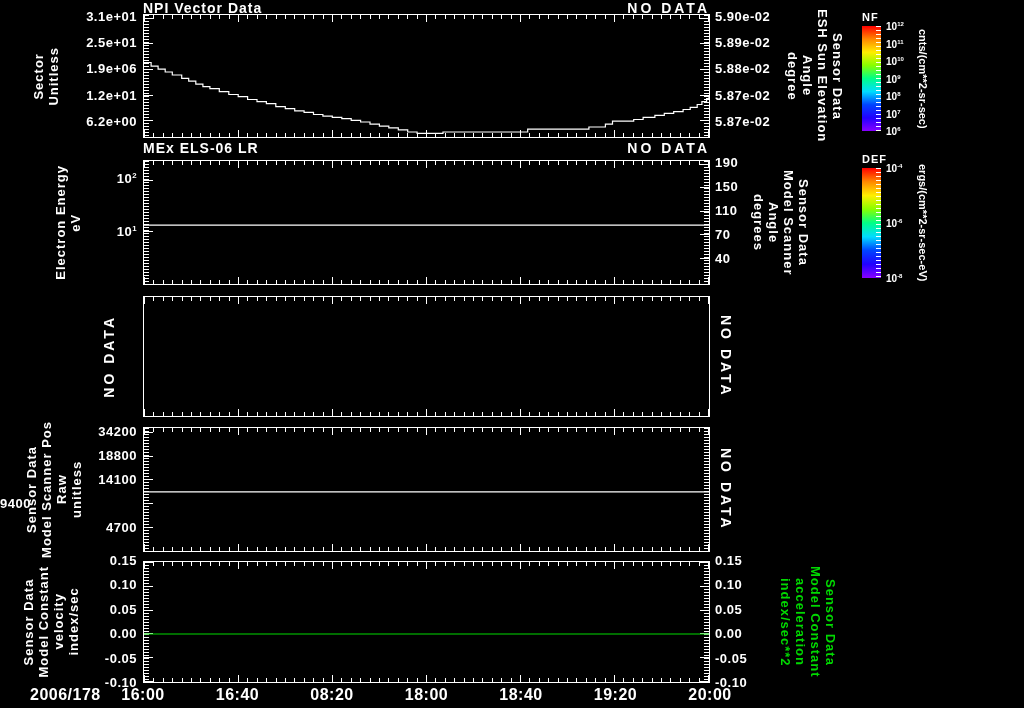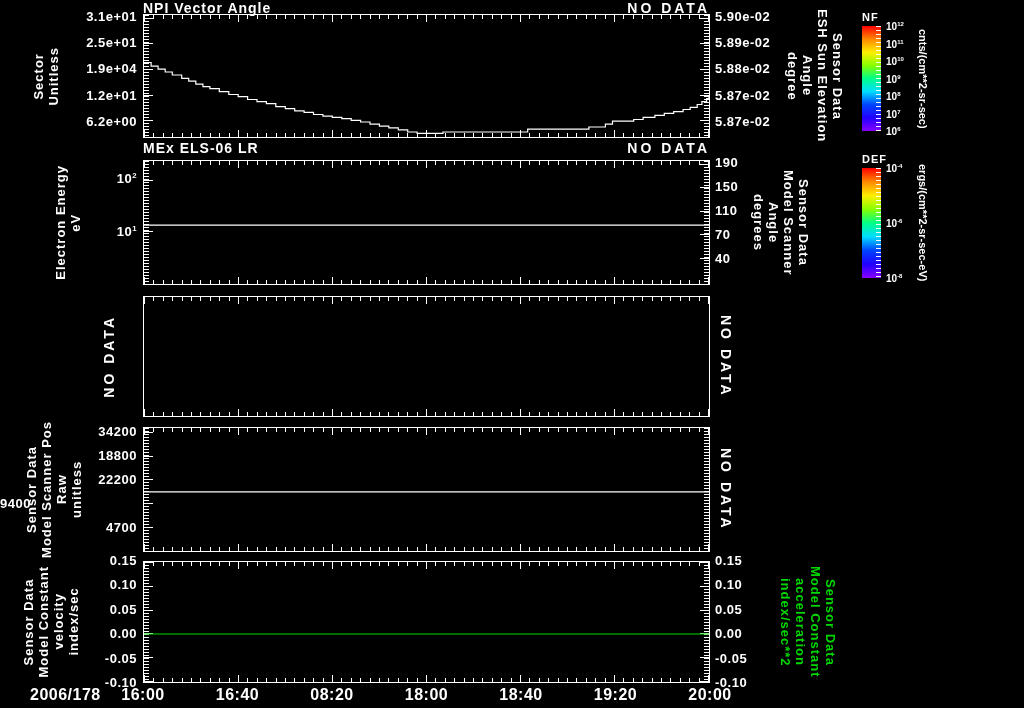--- a/index.html
+++ b/index.html
@@ -25,21 +25,21 @@
   .cb-tick{position:absolute;font-size:10px;white-space:nowrap;}
   .footer-lbl{position:absolute;font-size:16px;letter-spacing:0.5px;white-space:nowrap;}
   sup{font-size:0.6em;vertical-align:super;}
   svg{display:block;}
 </style>
 </head>
 <body>
 
 <div class="screen" id="screen">
   <div class="trow" style="top:0px;">
-    <span>NPI Vector Angle</span>
+    <span>NPI Vector Data</span>
     <span class="nodata-h">NO DATA</span>
   </div>
   <div class="trow" style="top:140px;">
     <span>MEx ELS-06 LR</span>
     <span class="nodata-h">NO DATA</span>
   </div>
   <div class="footer-lbl" style="left:30px;top:686px;">2006/178</div>
 <div class="frame" style="left: 143px; top: 14px; width: 567px; height: 124px;">
       <div class="tick" style="left: 0px; top: 0px; width: 1px; height: 7px;"></div>
       <div class="tick" style="left: 0px; bottom: 0px; width: 1px; height: 7px;"></div>
@@ -174,21 +174,21 @@
       <div class="tick" style="right: 0px; top: 28px; width: 9px; height: 1px;"></div>
       <div class="tick" style="right: 0px; top: 54px; width: 9px; height: 1px;"></div>
       <div class="tick" style="right: 0px; top: 80px; width: 9px; height: 1px;"></div>
       <div class="tick" style="right: 0px; top: 105px; width: 9px; height: 1px;"></div>
       <svg viewBox="0 0 565 122" preserveAspectRatio="none" style="position: absolute; left: 0px; top: 0px; width: 100%; height: 100%;">
         <path d="M 0.0 47.5 H 7.1 V 51.2 H 14.1 V 54.1 H 21.2 V 57.0 H 28.3 V 60.0 H 37.7 V 63.3 H 44.7 V 66.2 H 51.8 V 69.1 H 58.9 V 71.6 H 65.9 V 73.7 H 75.3 V 76.6 H 84.8 V 79.5 H 94.2 V 81.6 H 103.6 V 84.5 H 113.0 V 86.6 H 122.4 V 88.7 H 131.8 V 91.6 H 141.3 V 93.7 H 150.7 V 95.8 H 160.1 V 97.4 H 169.5 V 99.5 H 178.9 V 101.2 H 188.3 V 102.4 H 197.8 V 103.7 H 207.2 V 105.3 H 216.6 V 107.0 H 226.0 V 109.1 H 235.4 V 111.2 H 244.8 V 112.8 H 254.3 V 114.9 H 263.7 V 117.0 H 273.1 V 118.3 H 282.5 V 118.3 H 291.9 V 118.3 H 299.0 V 117.0 H 324.9 V 117.0 H 376.7 V 117.0 H 383.7 V 114.1 H 437.9 V 114.1 H 444.9 V 112.0 H 461.4 V 109.1 H 468.5 V 106.2 H 489.7 V 104.5 H 499.1 V 102.4 H 510.9 V 100.3 H 520.3 V 98.3 H 529.7 V 96.6 H 539.1 V 94.5 H 546.2 V 92.4 H 553.2 V 89.5 H 557.9 V 86.6 H 562.6 V 83.7 H 565.0 V 81.6" stroke="#ffffff" stroke-width="1.2" fill="none"></path>
       </svg>
     </div>
     <div class="ylab" style="left: 0px; width: 137px; top: 8.96246px; text-align: right;">3.1e+01</div>
     <div class="ylab" style="left: 0px; width: 137px; top: 35.2014px; text-align: right;">2.5e+01</div>
-    <div class="ylab" style="left: 0px; width: 137px; top: 61.4403px; text-align: right;">1.9e+04</div>
+    <div class="ylab" style="left: 0px; width: 137px; top: 61.4403px; text-align: right;">1.9e+06</div>
     <div class="ylab" style="left: 0px; width: 137px; top: 87.6792px; text-align: right;">1.2e+01</div>
     <div class="ylab" style="left: 0px; width: 137px; top: 113.918px; text-align: right;">6.2e+00</div>
     <div class="ylab" style="left: 715px; width: 92px; top: 8.96246px;">5.90e-02</div>
     <div class="ylab" style="left: 715px; width: 92px; top: 35.2014px;">5.89e-02</div>
     <div class="ylab" style="left: 715px; width: 92px; top: 61.4403px;">5.88e-02</div>
     <div class="ylab" style="left: 715px; width: 92px; top: 87.6792px;">5.87e-02</div>
     <div class="ylab" style="left: 715px; width: 92px; top: 113.918px;">5.87e-02</div>
     <div class="vblock" style="left: 28px; width: 36px; top: 14px; height: 124px;">
       <div class="vtext ccw">
         <div>Sector</div>
@@ -619,21 +619,21 @@
       <div class="tick" style="left: 0px; top: 28px; width: 9px; height: 1px;"></div>
       <div class="tick" style="left: 0px; top: 51px; width: 9px; height: 1px;"></div>
       <div class="tick" style="left: 0px; top: 75px; width: 9px; height: 1px;"></div>
       <div class="tick" style="left: 0px; top: 99px; width: 9px; height: 1px;"></div>
       <svg viewBox="0 0 565 123" preserveAspectRatio="none" style="position: absolute; left: 0px; top: 0px; width: 100%; height: 100%;">
         <line x1="0" x2="565" y1="63.8" y2="63.8" stroke="#ffffff" stroke-width="1.2" fill="none"></line>
       </svg>
     </div>
     <div class="ylab" style="left: 0px; width: 137px; top: 423.611px; text-align: right;">34200</div>
     <div class="ylab" style="left: 0px; width: 137px; top: 447.689px; text-align: right;">18800</div>
-    <div class="ylab" style="left: 0px; width: 137px; top: 471.766px; text-align: right;">22200</div>
+    <div class="ylab" style="left: 0px; width: 137px; top: 471.766px; text-align: right;">14100</div>
     <div class="ylab" style="left: 0px; width: 137px; top: 495.844px; text-align: left;">9400</div>
     <div class="ylab" style="left: 0px; width: 137px; top: 519.922px; text-align: right;">4700</div>
     <div class="vblock" style="left: 24px; width: 60px; top: 427px; height: 125px;">
       <div class="vtext ccw">
         <div>Sensor Data</div>
         <div>Model Scanner Pos</div>
         <div>Raw</div>
         <div>unitless</div>
       </div>
     </div>

